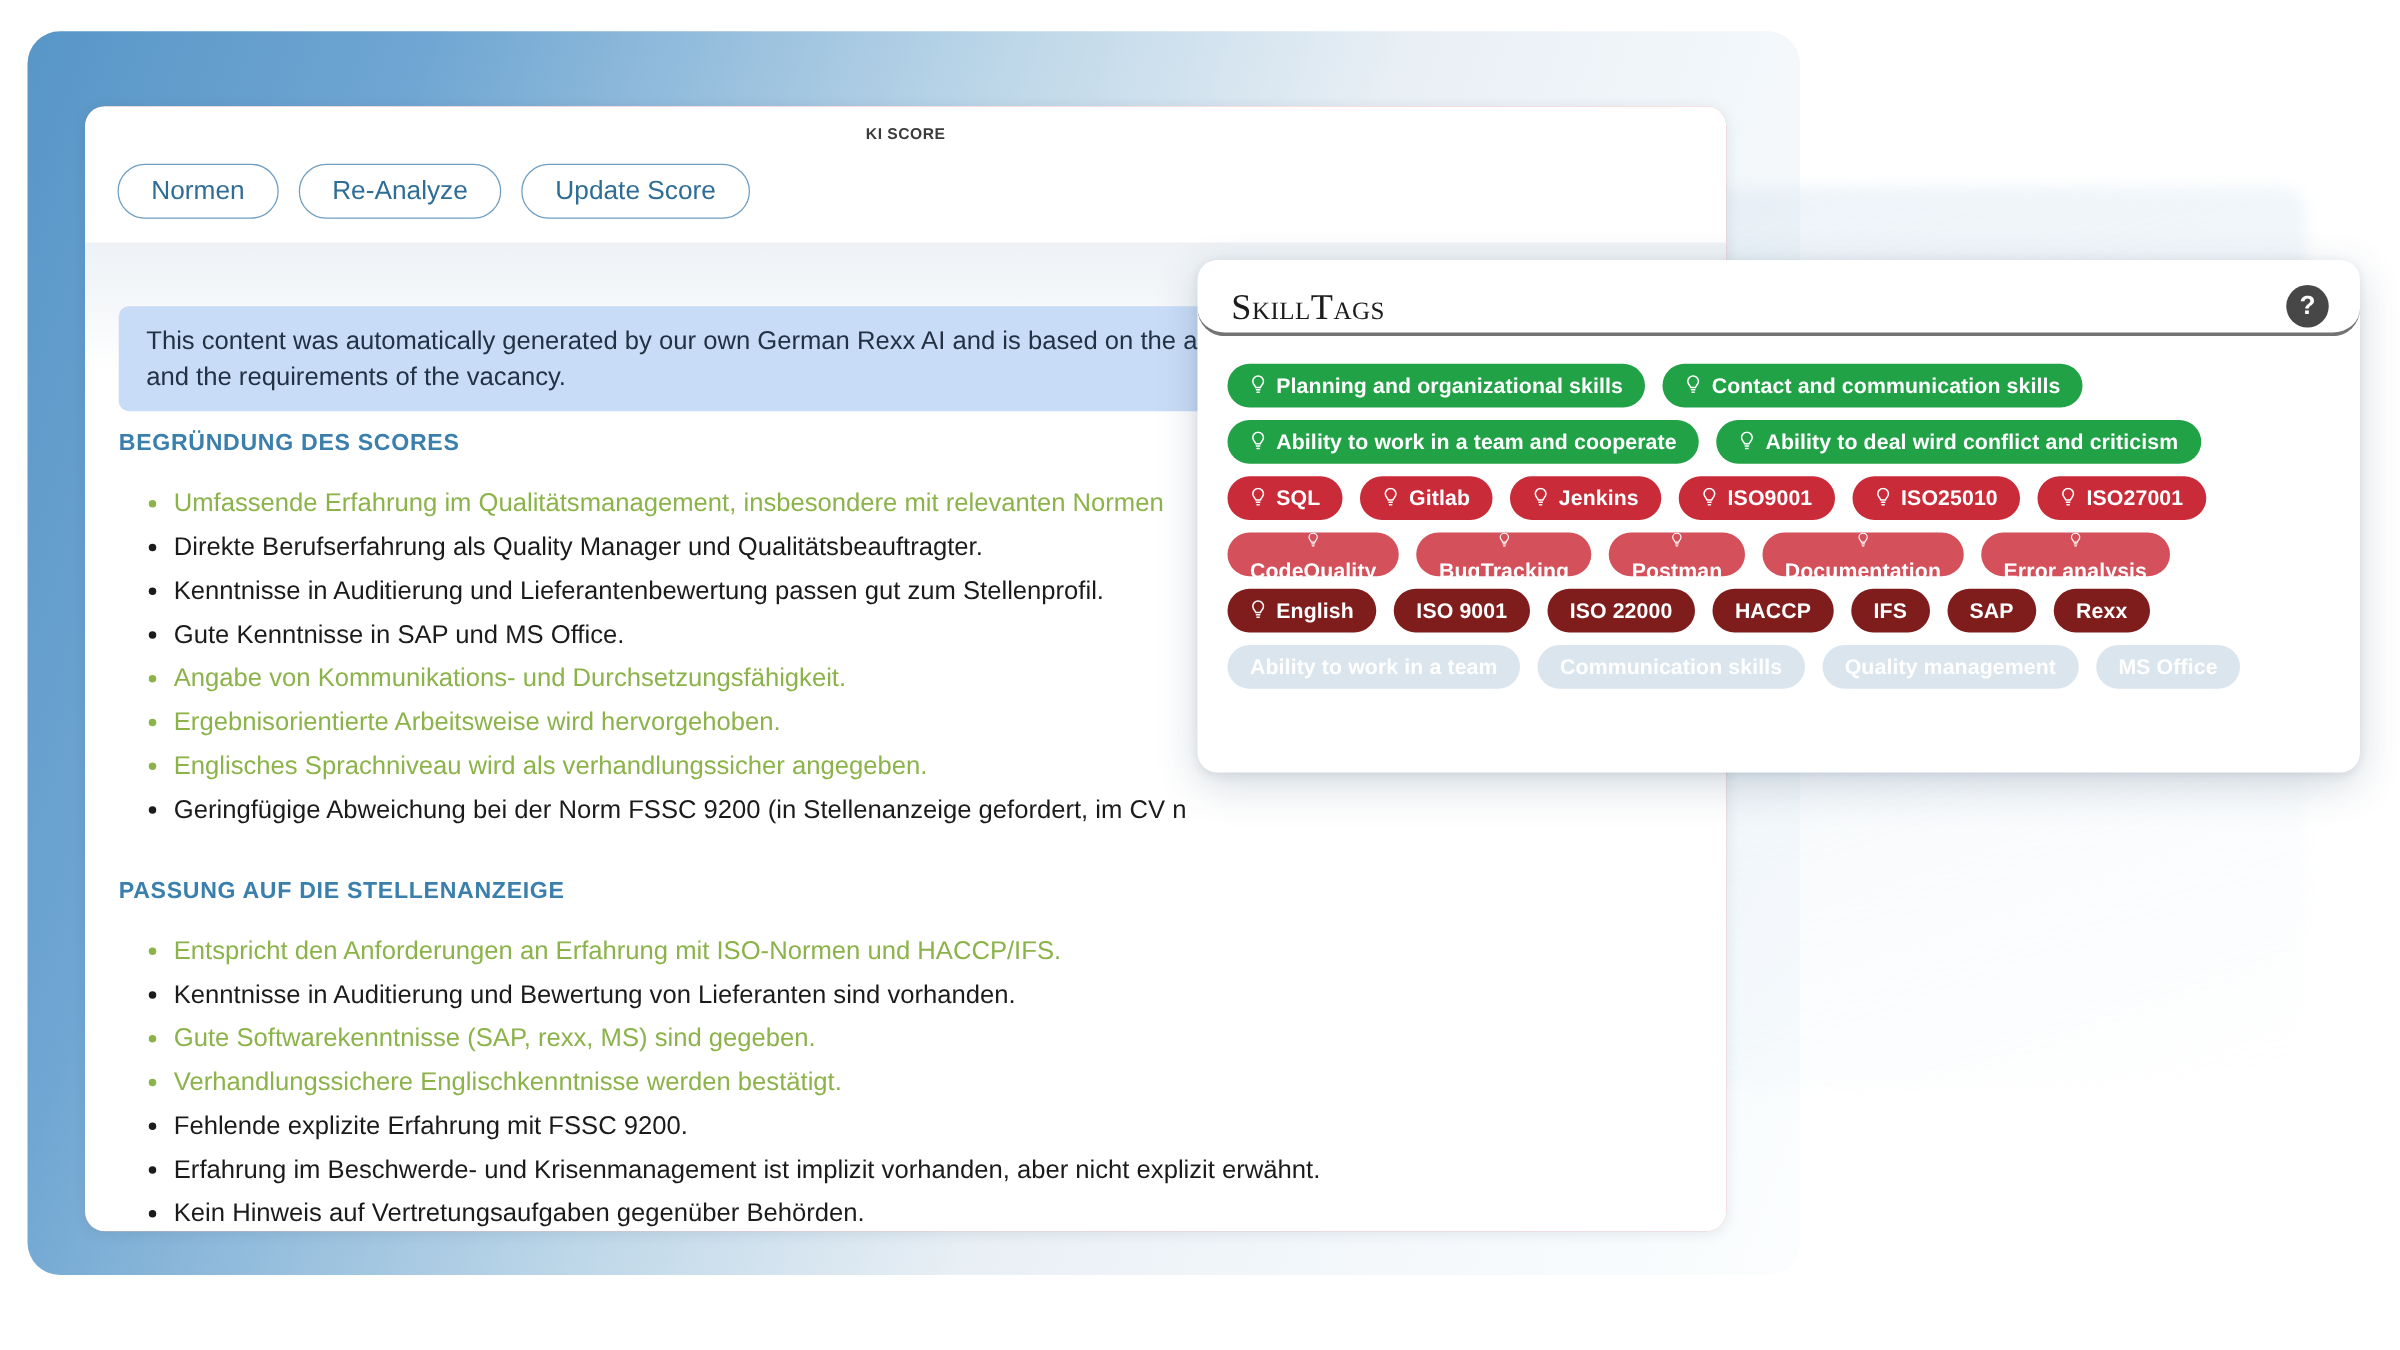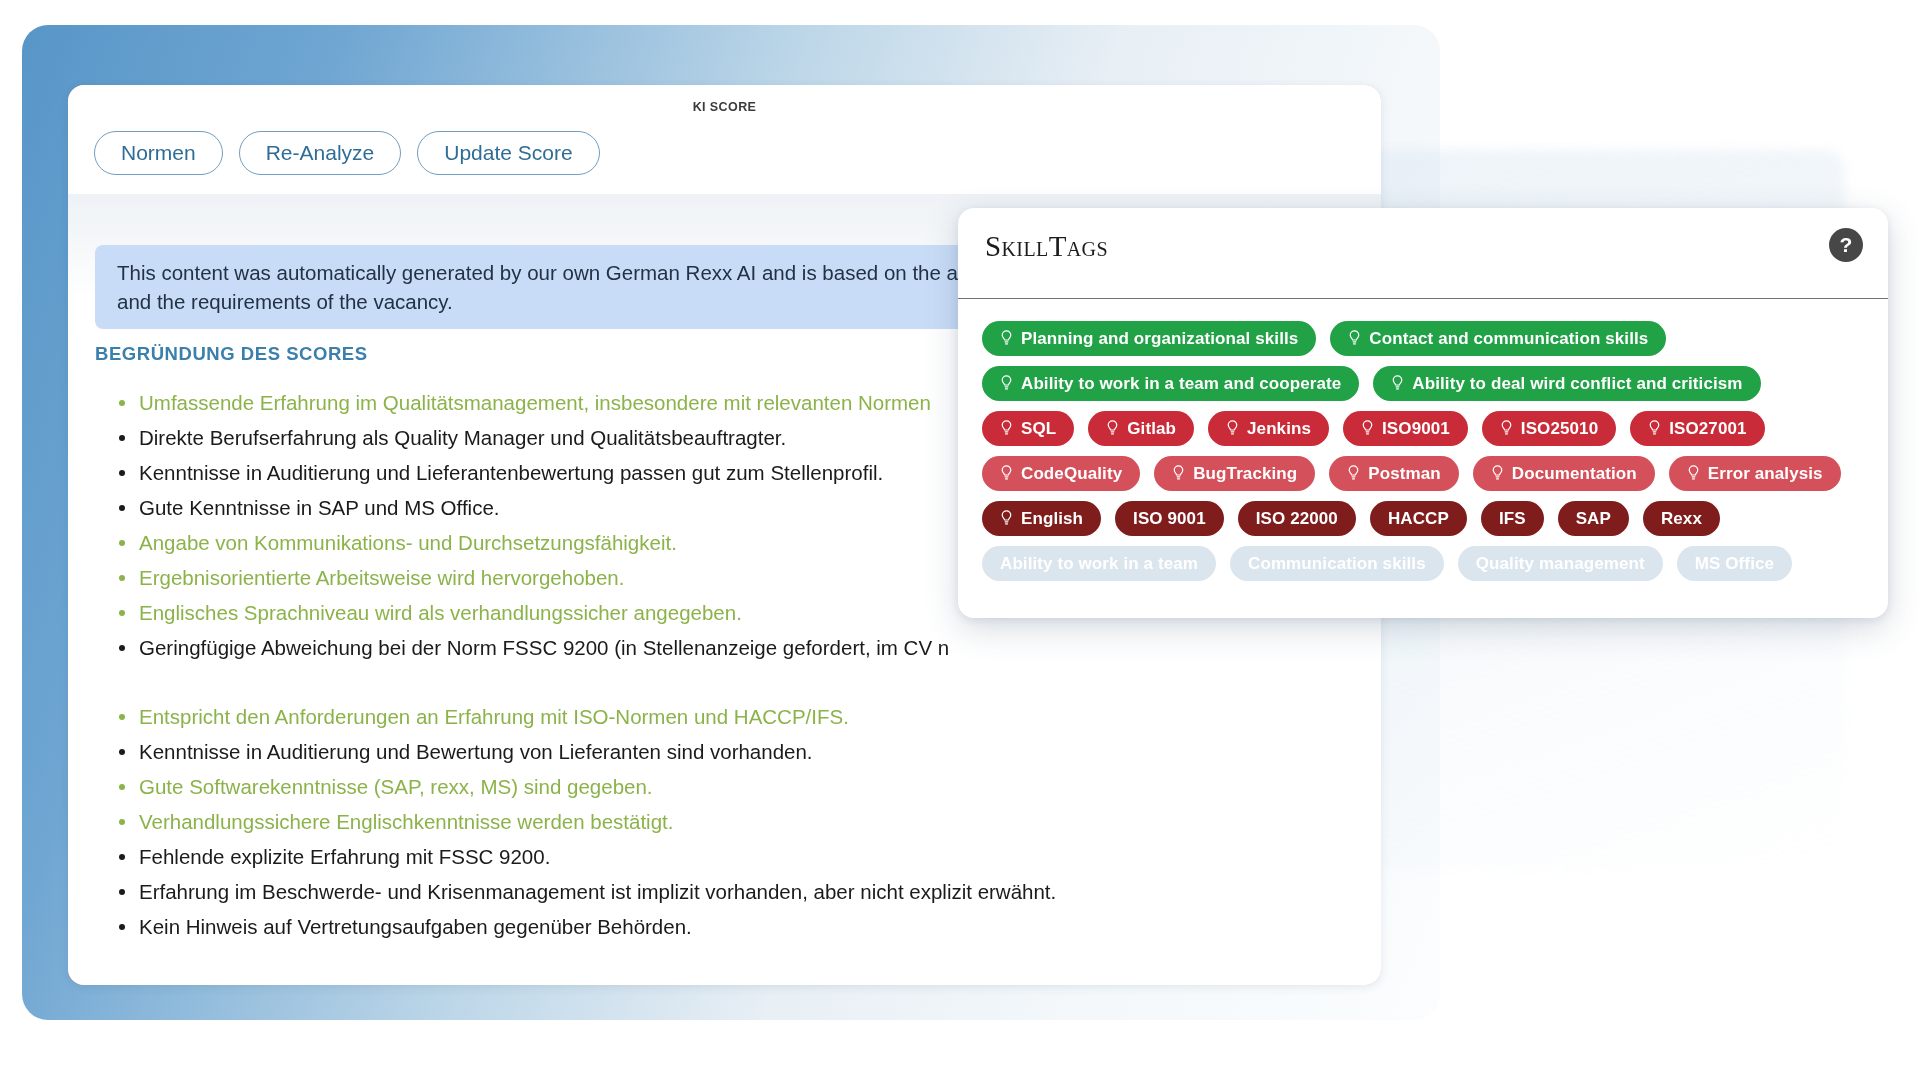--- a/index.html
+++ b/index.html
@@ -156,22 +156,23 @@
     width: 930px;
     height: 410px;
     background: #ffffff;
     border-radius: 16px;
     box-shadow: 0 10px 34px rgba(40,70,100,.20), 0 2px 8px rgba(40,70,100,.10);
     overflow: hidden;
   }
 
   #panel-header {
     position: relative;
-    height: 91px;
-    border-bottom: 1px solid #737373;
+    height: 61px;
+    border-bottom: 3px solid #737373;
+    border-radius: 22px;
   }
 
   #panel-title {
     position: absolute;
     left: 27px;
     top: 22px;
     font-family: "Liberation Serif", serif;
     font-size: 29px;
     color: #1c1c1c;
     font-variant: small-caps;
@@ -216,21 +217,21 @@
     color: #ffffff;
     white-space: nowrap;
     cursor: pointer;
     letter-spacing: .1px;
   }
 
   .tag .bulb { width: 13px; height: 17px; flex: 0 0 13px; }
 
   .tag.green      { background: #22a247; }
   .tag.red        { background: #ca2b38; }
-  .tag.red-soft   { background: #d4505b; }
+  .tag.red-soft   { background: #d4505b; flex-direction: column; }
   .tag.blue       { background: #7f1d1d; color: #ffffff; }
   .tag.blue-faint { background: #dbe5ee; color: #ffffff; }
 
   .tag.blue, .tag.blue-faint { font-weight: 700; }
 
   
   #panel-shadow-block {
     position: absolute;
     left: 1145px;
     top: 150px;
@@ -269,20 +270,21 @@
             <li class="positive">Umfassende Erfahrung im Qualitätsmanagement, insbesondere mit relevanten Normen</li>
             <li class="">Direkte Berufserfahrung als Quality Manager und Qualitätsbeauftragter.</li>
             <li class="">Kenntnisse in Auditierung und Lieferantenbewertung passen gut zum Stellenprofil.</li>
             <li class="">Gute Kenntnisse in SAP und MS Office.</li>
             <li class="positive">Angabe von Kommunikations- und Durchsetzungsfähigkeit.</li>
             <li class="positive">Ergebnisorientierte Arbeitsweise wird hervorgehoben.</li>
             <li class="positive">Englisches Sprachniveau wird als verhandlungssicher angegeben.</li>
             <li class="">Geringfügige Abweichung bei der Norm FSSC 9200 (in Stellenanzeige gefordert, im CV n</li>
           </ul>
           <div class="section-gap"></div>
+          <div class="section-title">Passung auf die Stellenanzeige</div>
           <ul class="bullet-list">
             <li class="positive">Entspricht den Anforderungen an Erfahrung mit ISO-Normen und HACCP/IFS.</li>
             <li class="">Kenntnisse in Auditierung und Bewertung von Lieferanten sind vorhanden.</li>
             <li class="positive">Gute Softwarekenntnisse (SAP, rexx, MS) sind gegeben.</li>
             <li class="positive">Verhandlungssichere Englischkenntnisse werden bestätigt.</li>
             <li class="">Fehlende explizite Erfahrung mit FSSC 9200.</li>
             <li class="">Erfahrung im Beschwerde- und Krisenmanagement ist implizit vorhanden, aber nicht explizit erwähnt.</li>
             <li class="">Kein Hinweis auf Vertretungsaufgaben gegenüber Behörden.</li>
           </ul>
         </div>

